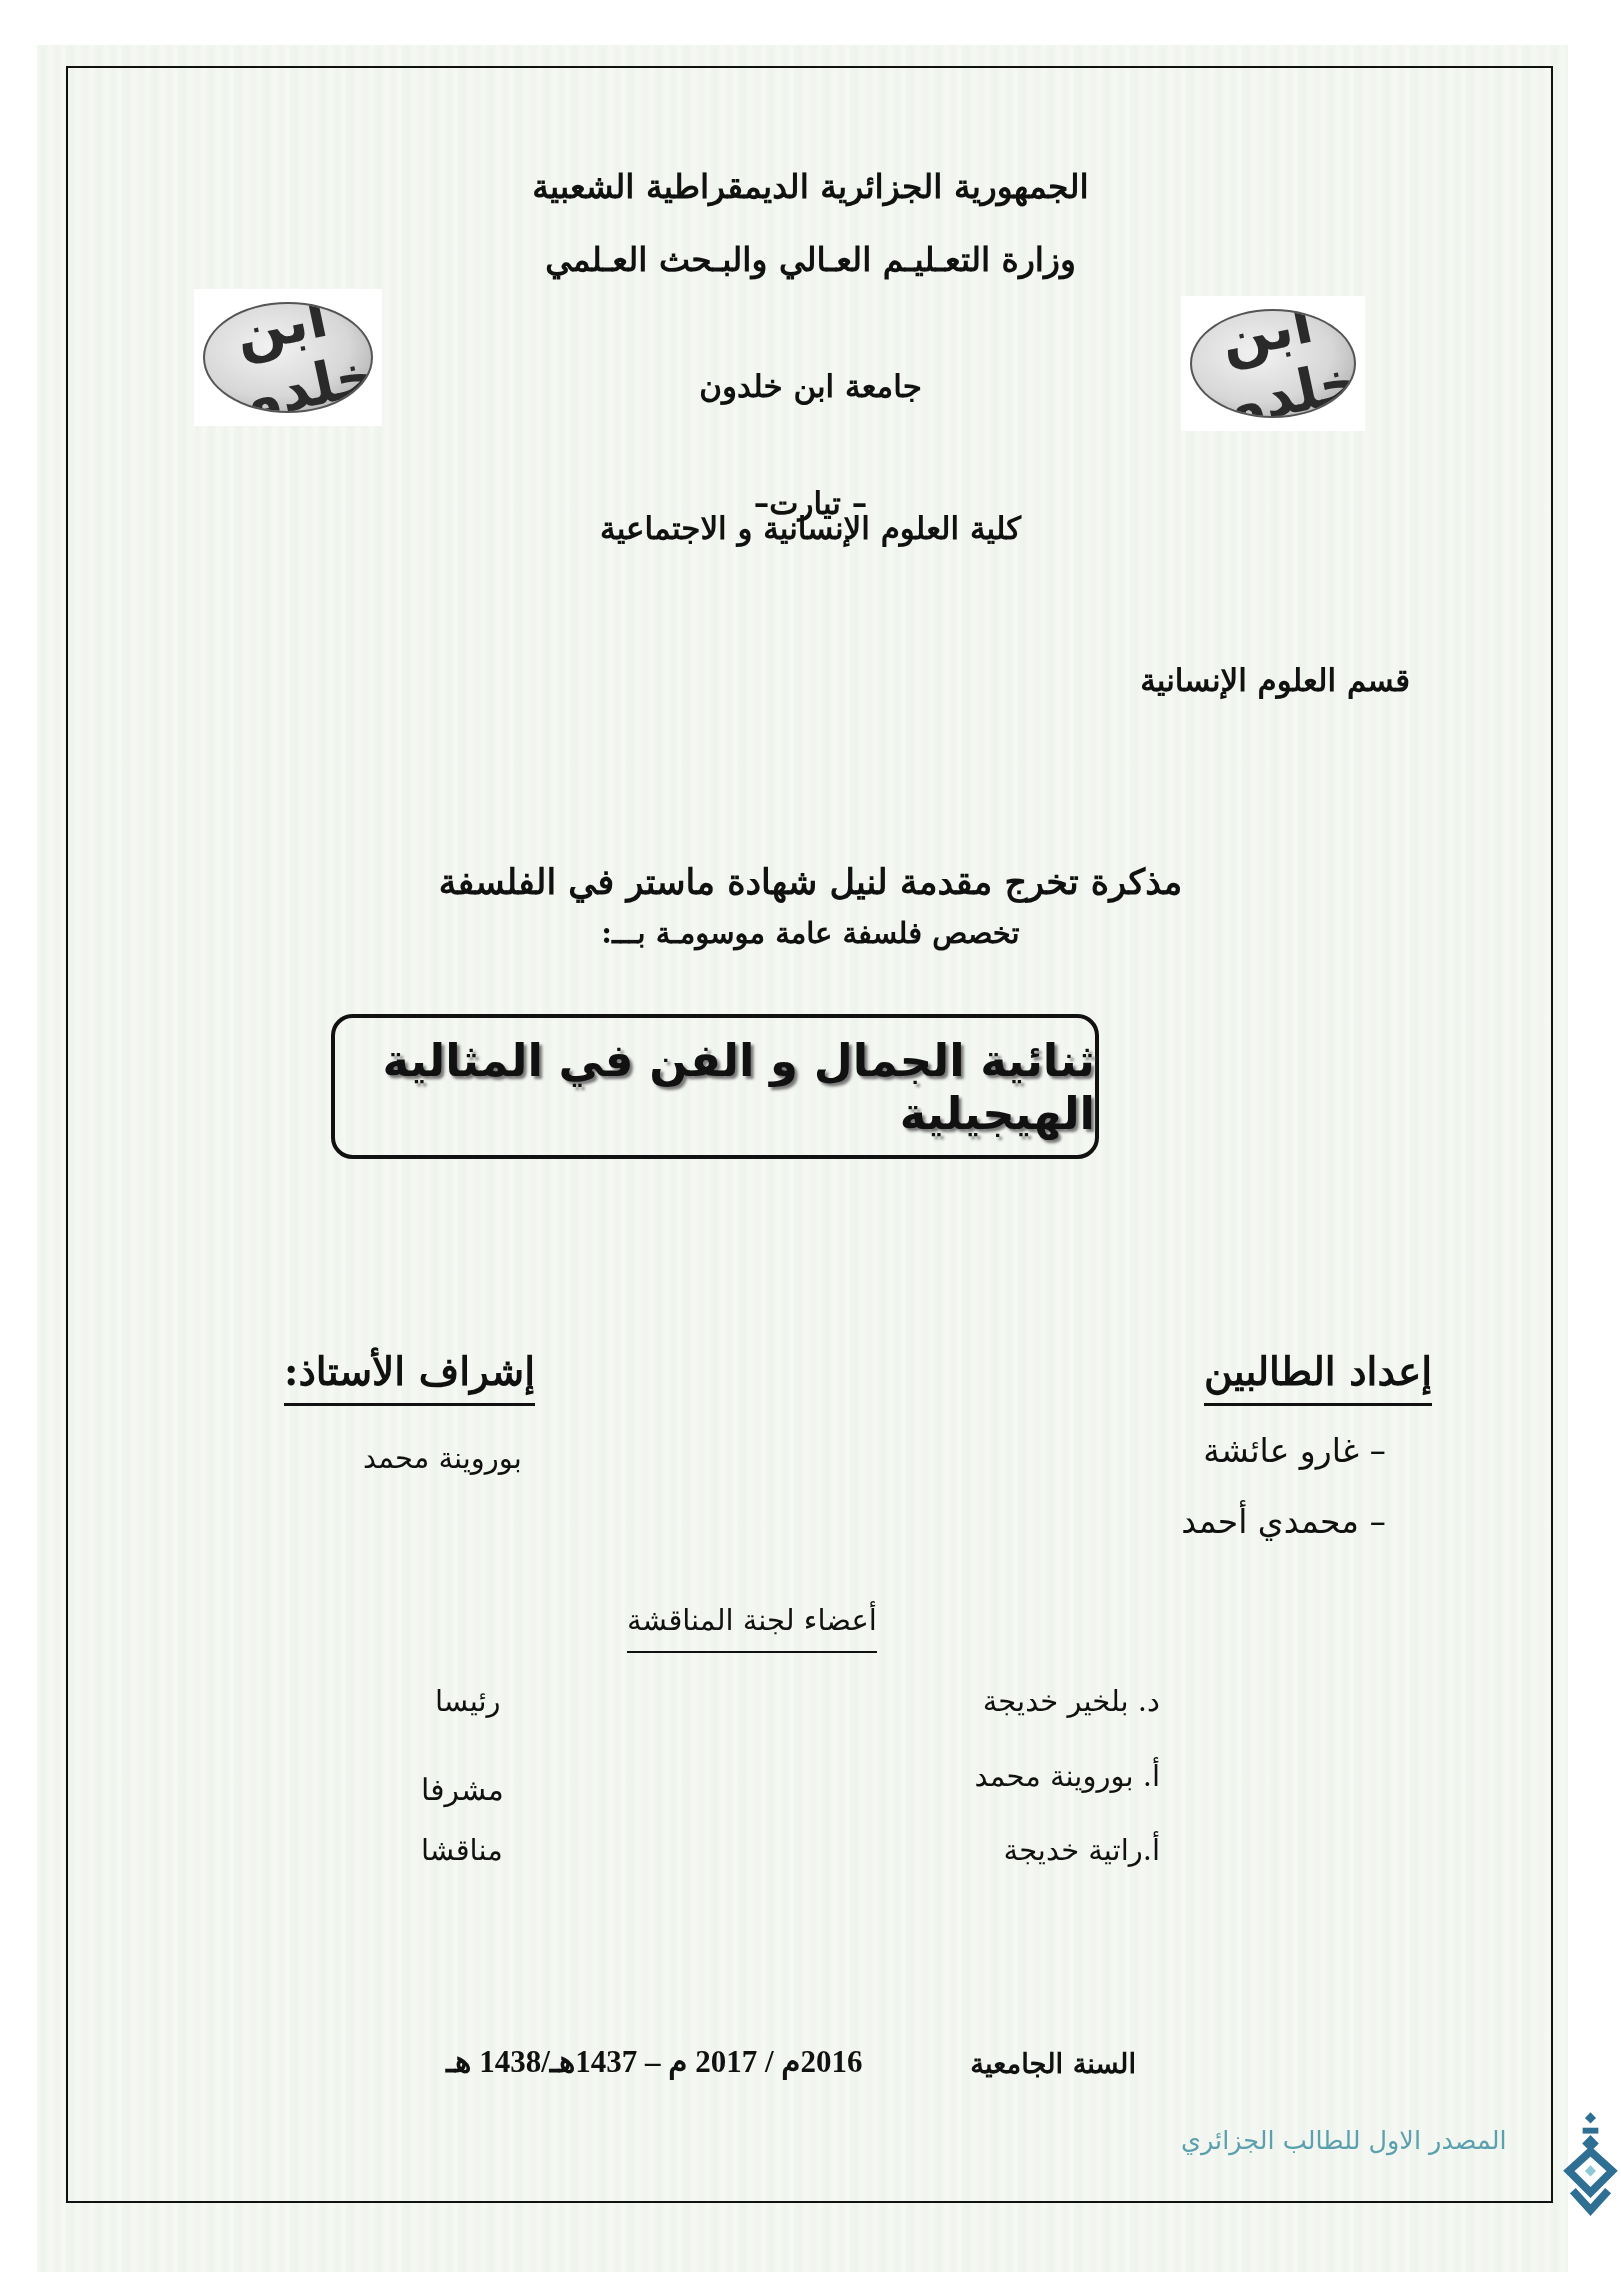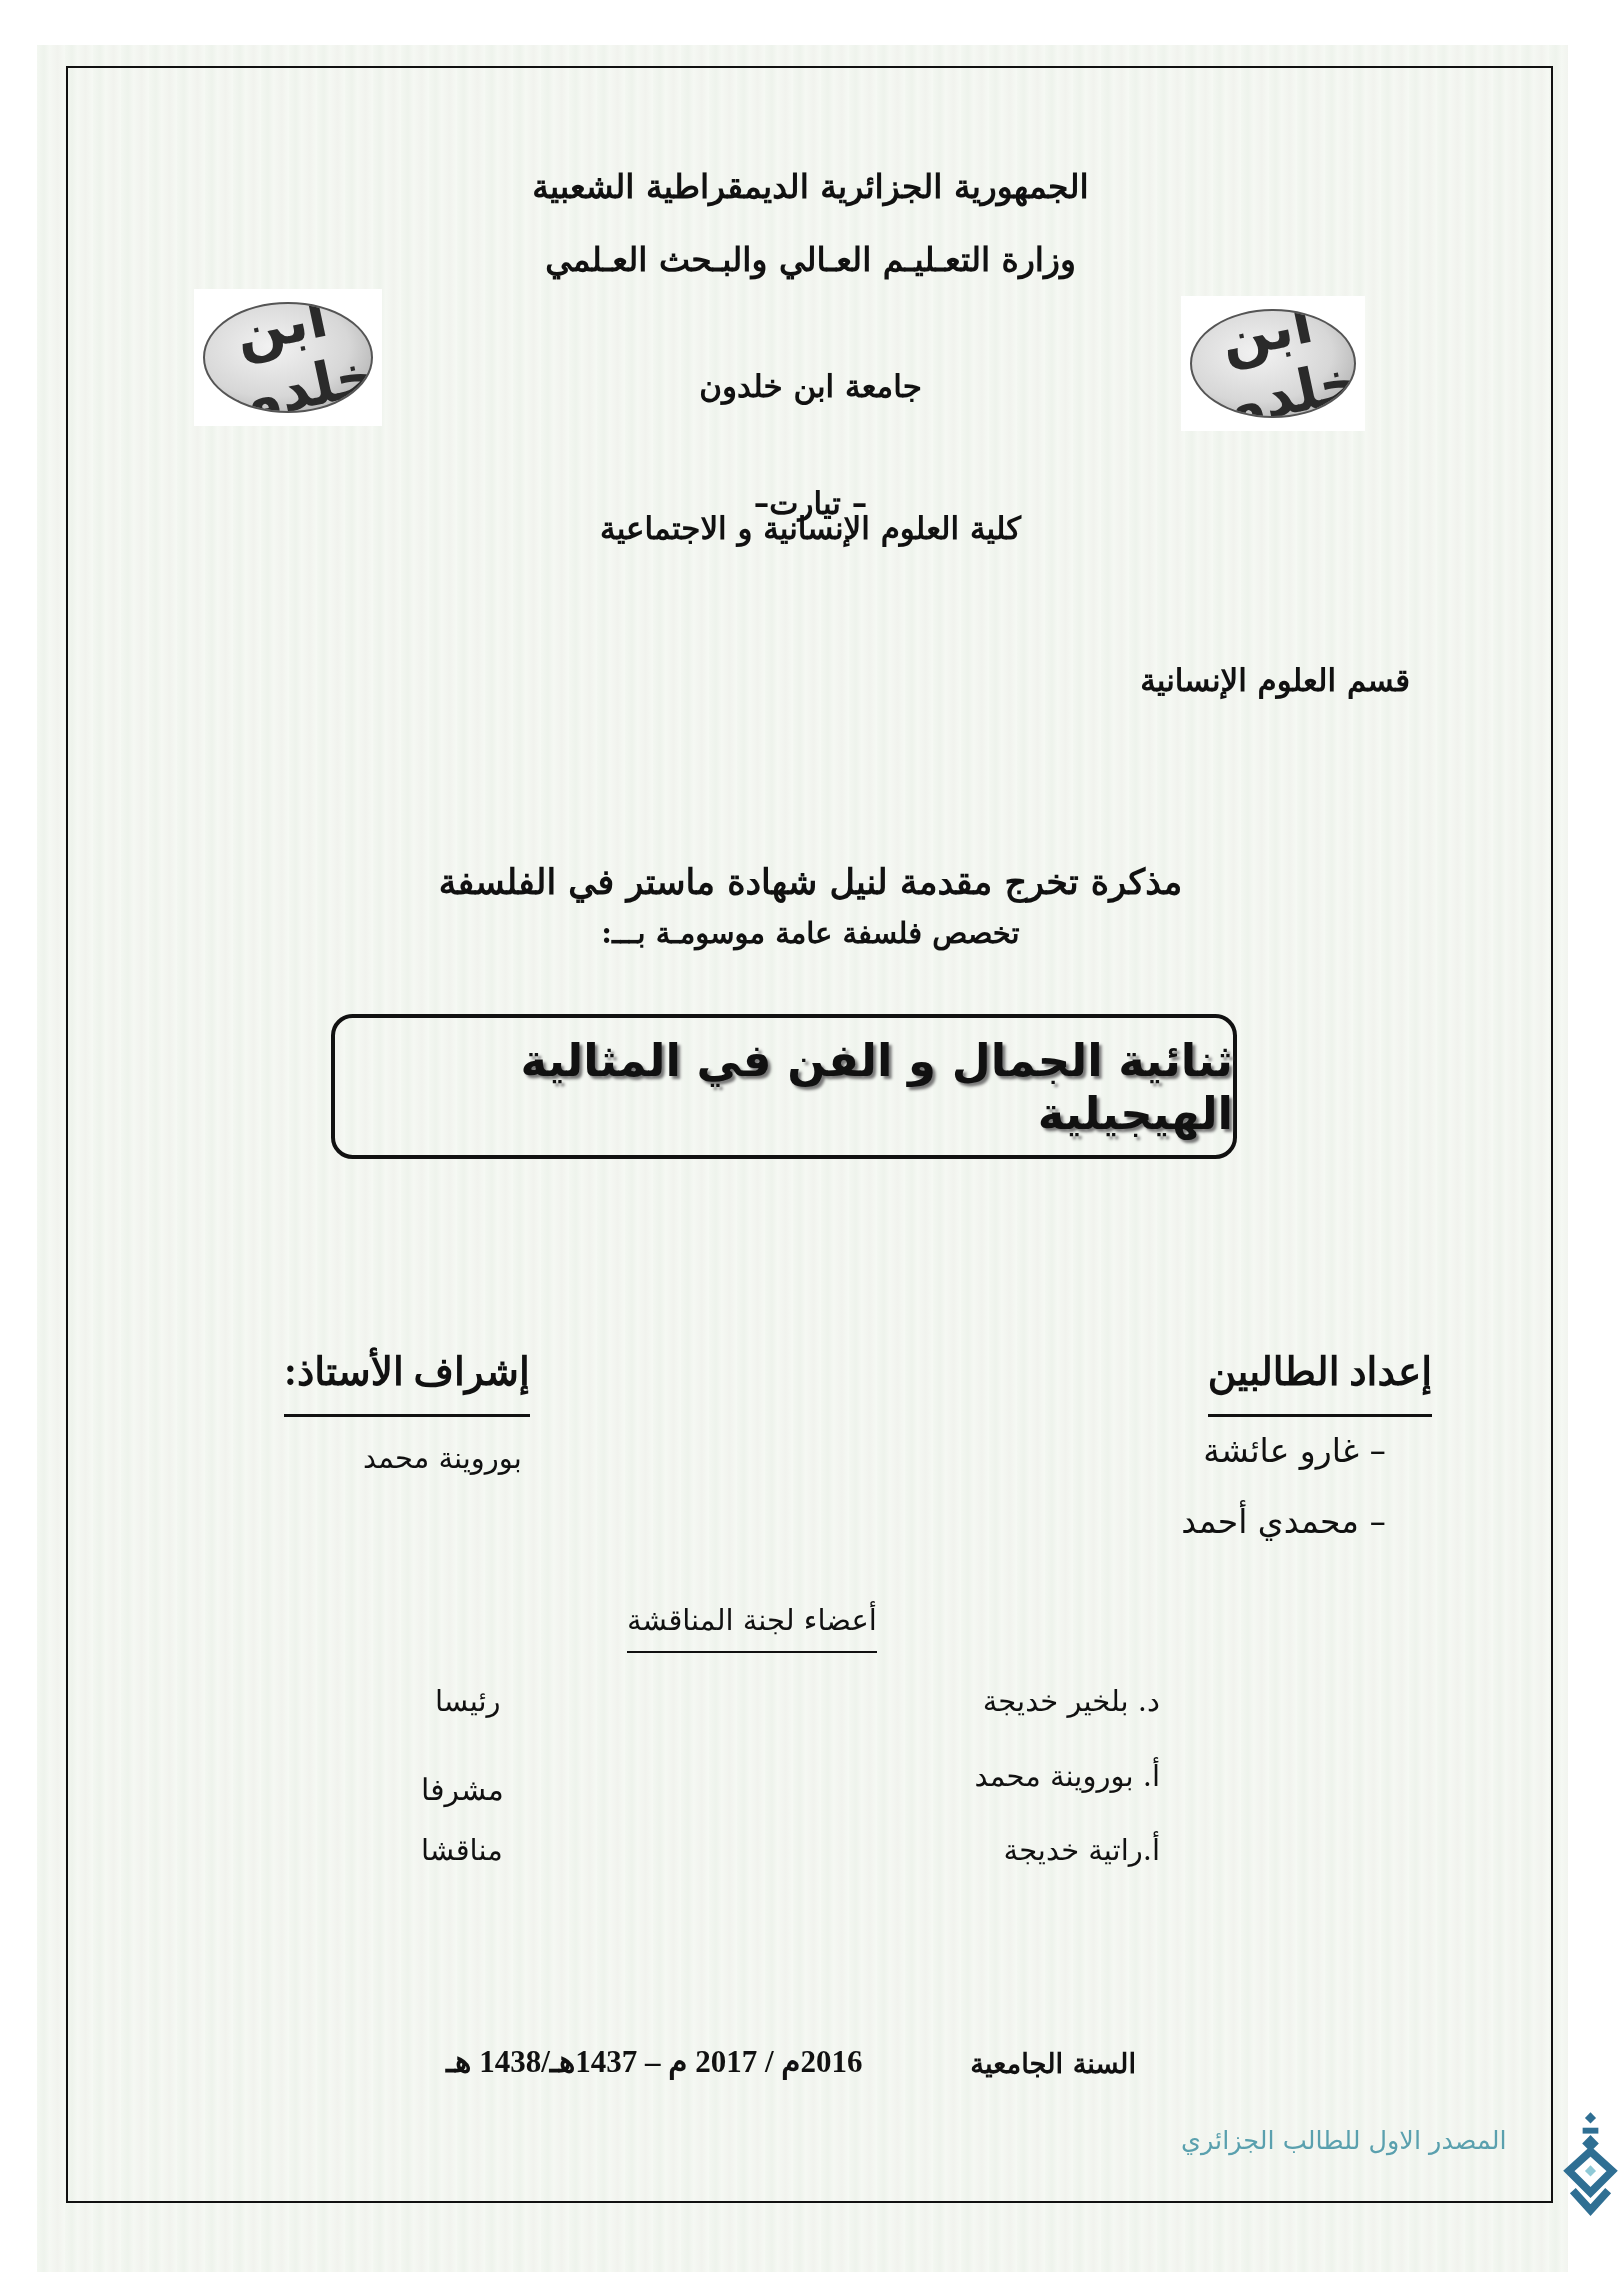--- a/index.html
+++ b/index.html
@@ -10,24 +10,24 @@
   .frame { position:absolute; left:66px; top:66px; width:1487px; height:2137px; border:2px solid #111; box-sizing:border-box; }
   .t { position:absolute; direction:rtl; white-space:nowrap; }
   .center { text-align:center; left:0; width:1621px; }
   .bold { font-weight:bold; }
   .logo { position:absolute; background:#ffffff; display:flex; align-items:center; justify-content:center; }
   .logo .oval { width:88%; height:78%; border-radius:50%;
       background:radial-gradient(ellipse at 40% 40%, #f2f2f2 0%, #d7d7d7 55%, #9a9a9a 100%);
       border:2px solid #555; position:relative; overflow:hidden; }
   .logo .oval span { position:absolute; left:0; right:0; top:50%; transform:translateY(-50%) rotate(-12deg);
       text-align:center; font-size:57px; font-weight:bold; color:#2a2a2a; direction:rtl; font-family:"DejaVu Sans", sans-serif; }
-  .titlebox { position:absolute; left:331px; top:1014px; width:906px; height:145px; border:4.9px solid #111;
+  .titlebox { position:absolute; left:331px; top:1014px; width:768px; height:145px; border:4.9px solid #111;
               border-radius:21.6px; box-sizing:border-box; display:flex; align-items:center; justify-content:center; }
   .titlebox span { font-size:45px; font-weight:bold; direction:rtl; text-shadow:2.9px 2.9px 2.9px #777; font-family:"DejaVu Sans", sans-serif; }
-  .uline { border-bottom:3.9px solid #111; padding-bottom:21px;font-family:Liberation Serif, serif; }
+  .uline { border-bottom:3.9px solid #111; padding-bottom:9px; }
   .uline-thin { border-bottom:2px solid #111; padding-bottom:14px; }
   .wm { position:absolute; left:1181px; top:2129px; }
   .wm .en { font-family:"DejaVu Sans", sans-serif; font-size:43px; color:#5aa0ae; letter-spacing:1px; }
   .wm .ar { font-family:"DejaVu Sans", sans-serif; font-size:25.5px; color:#5aa0ae; direction:rtl; margin-top:-3.9px; }
   .wm-icon { position:absolute; left:1563px; top:2112px; width:55px; height:108px; }
 </style>
 </head>
 <body>
 
 <div class="sheet"></div>

